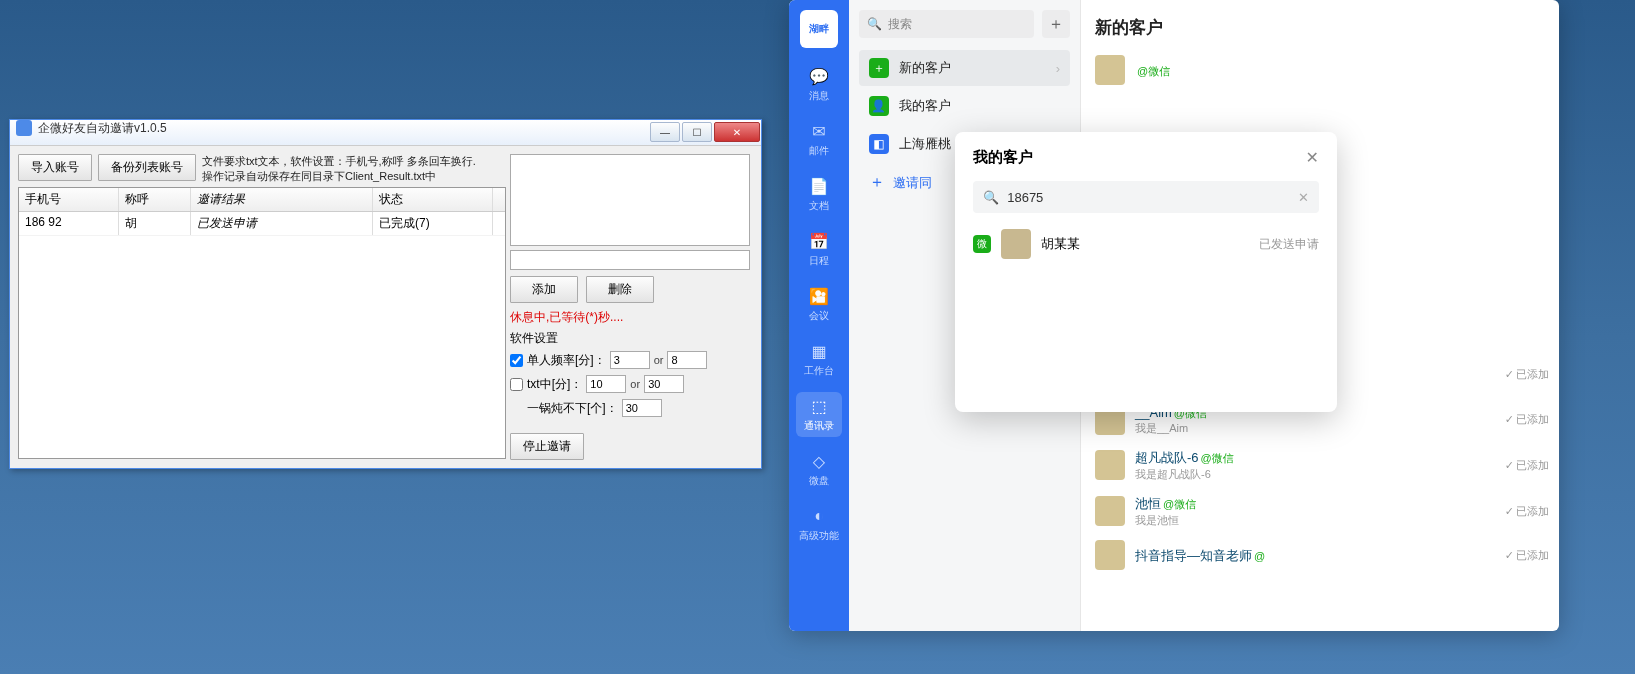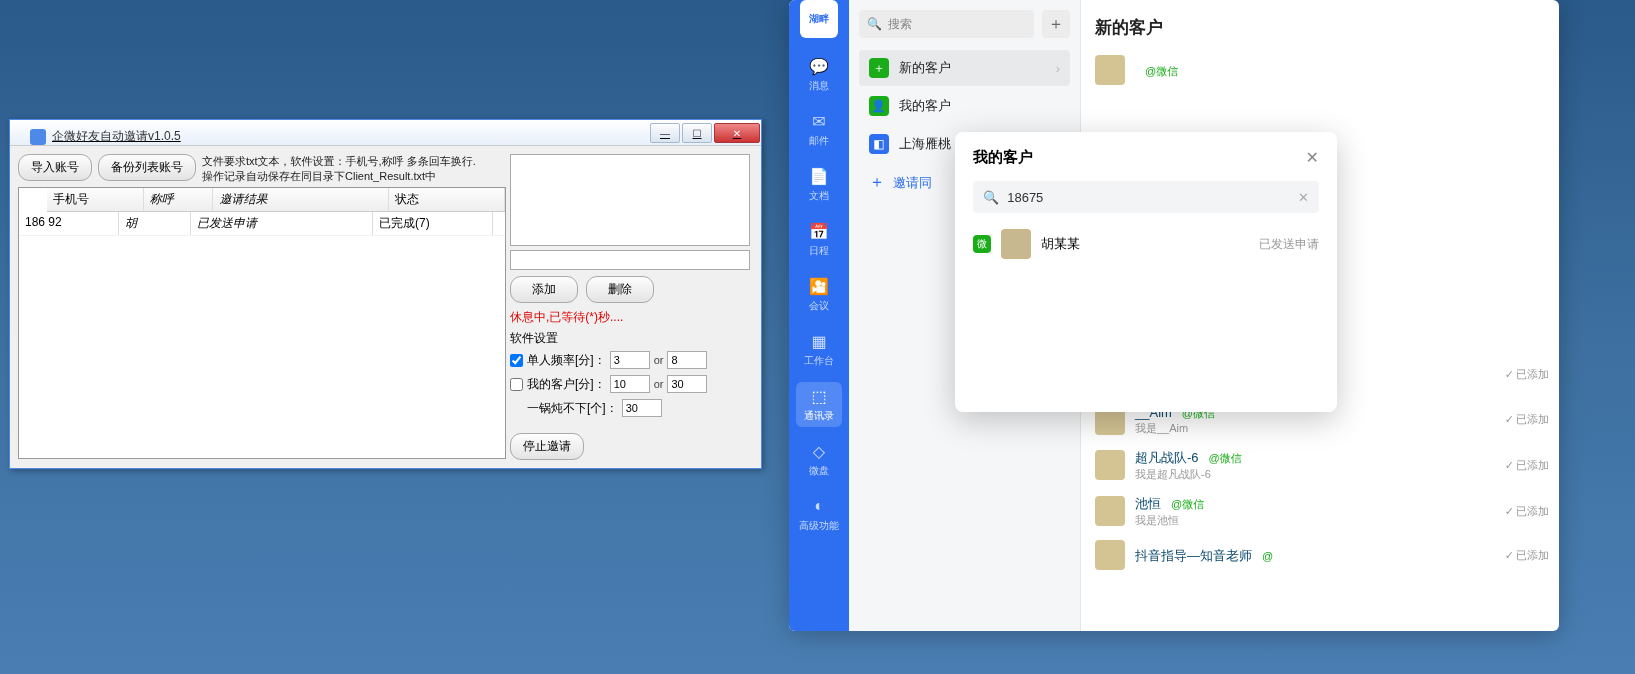--- a/index.html
+++ b/index.html
@@ -1,70 +1,70 @@
 <!DOCTYPE html>
 <html><head>
 <meta charset="utf-8">
 <style>
 *{box-sizing:border-box;margin:0;padding:0;font-family:"Microsoft YaHei","PingFang SC",Arial,sans-serif;}
 body{width:1635px;height:674px;background:linear-gradient(180deg,#2a5a8a 0%,#3d6fa0 50%,#4a7eb3 100%);overflow:hidden;position:relative;}
 
 
 .win32{position:absolute;left:9px;top:119px;width:753px;background:#f0f0f0;border:1px solid #4d8ae8;box-shadow:2px 2px 6px rgba(0,0,0,.3);}
-.titlebar{height:26px;background:linear-gradient(#fff,#e8f0fb);display:flex;align-items:flex-end;padding-left:20px;border-bottom:1px solid #ccc;text-decoration:underline;}
+.titlebar{height:26px;background:linear-gradient(#fff,#e8f0fb);display:flex;align-items:flex-start;padding-left:6px;border-bottom:1px solid #ccc;}
 .titlebar .appicon{width:16px;height:16px;background:#4d8ae8;border-radius:3px;margin-right:6px;}
 .titlebar .title{font-size:12px;color:#333;flex:1;}
 .winbtns{display:flex;}
 .winbtn{width:30px;height:20px;margin:2px 1px;border:1px solid #a8b8d0;background:linear-gradient(#fdfdfd,#d8e4f0);font-size:10px;display:flex;align-items:center;justify-content:center;color:#333;border-radius:2px;}
 .winbtn.close{width:46px;background:linear-gradient(#e88,#c33);color:#fff;border-color:#a33;}
 .winbody{padding:8px;display:flex;gap:4px;}
 .leftcol{width:488px;}
 .toprow{display:flex;gap:6px;align-items:flex-start;margin-bottom:2px;}
-.btn{background:linear-gradient(#fdfdfd,#e4e4e4);border:1px solid #aaa;font-size:12px;padding:4px 12px;cursor:pointer;border-radius:11px;}
+.btn{background:linear-gradient(#fdfdfd,#e4e4e4);border:1px solid #aaa;font-size:12px;padding:4px 12px;cursor:pointer;border-radius:1px;}
 .note{font-size:11px;color:#222;line-height:1.4;}
 .table{border:1px solid #999;background:#fff;height:272px;overflow:hidden;}
-.thead{display:flex;background:linear-gradient(#fdfdfd,#eee);border-bottom:1px solid #ccc;margin-left:28px;}
+.thead{display:flex;background:linear-gradient(#fdfdfd,#eee);border-bottom:1px solid #ccc;}
 .th,.td{font-size:12px;padding:3px 6px;border-right:1px solid #ddd;overflow:hidden;white-space:nowrap;}
-.c1{width:100px;}.c2{width:72px;font-style:italic;}.c3{width:182px;font-style:italic;}.c4{width:120px;}
+.c1{width:100px;}.c2{width:72px;}.c3{width:182px;font-style:italic;}.c4{width:120px;}
 .trow{display:flex;border-bottom:1px solid #f3f3f3;}
 .rightcol{width:240px;}
 .logbox{width:100%;height:92px;background:#fff;border:1px solid #aaa;margin-bottom:4px;}
 .textline{width:100%;height:20px;background:#fff;border:1px solid #aaa;margin-bottom:6px;}
 .row{display:flex;gap:8px;justify-content:flex-start;margin-bottom:6px;}
 .row .btn{width:68px;text-align:center;}
 .redtext{color:#d00;font-size:12px;margin-bottom:4px;}
 .grouplabel{font-size:12px;margin-bottom:4px;}
 .settingrow{display:flex;align-items:center;font-size:12px;margin-bottom:6px;gap:4px;}
 .chk{width:13px;height:13px;}
 .numin{width:40px;height:18px;border:1px solid #aaa;font-size:11px;padding:0 3px;}
 .or{font-size:11px;color:#444;}
 
 
 .wecom{position:absolute;left:789px;top:0;width:770px;height:631px;background:#fff;border-radius:6px;box-shadow:0 4px 24px rgba(0,0,0,.25);display:flex;overflow:hidden;}
-.navrail{width:60px;background:#2e6ff2;display:flex;flex-direction:column;align-items:center;gap:14px;}
+.navrail{width:60px;background:#2e6ff2;display:flex;flex-direction:column;align-items:center;padding-top:10px;gap:14px;}
 .logo{width:38px;height:38px;background:#fff;border-radius:6px;display:flex;align-items:center;justify-content:center;font-size:10px;color:#2e6ff2;font-weight:bold;}
 .navitem{width:46px;display:flex;flex-direction:column;align-items:center;gap:3px;color:#c8dbff;font-size:10px;cursor:pointer;padding:4px 0;}
 .navitem.active{background:rgba(255,255,255,.18);border-radius:6px;color:#fff;}
 .navicon{width:20px;height:20px;display:flex;align-items:center;justify-content:center;font-size:16px;}
 .sidecol{width:232px;background:#f5f6f7;border-right:1px solid #e6e6e6;padding:10px 10px 0;}
 .searchrow{display:flex;gap:8px;margin-bottom:12px;}
 .searchbox{flex:1;height:28px;background:#ececed;border-radius:4px;display:flex;align-items:center;padding:0 8px;gap:6px;font-size:12px;color:#888;}
 .plusbtn{width:28px;height:28px;background:#ececed;border-radius:4px;display:flex;align-items:center;justify-content:center;font-size:16px;color:#666;}
 .sideitem{height:36px;display:flex;align-items:center;padding:0 10px;gap:10px;font-size:13px;color:#222;border-radius:4px;margin-bottom:2px;}
 .sideitem.sel{background:#e7e9eb;}
 .sideicon{width:20px;height:20px;border-radius:4px;display:flex;align-items:center;justify-content:center;font-size:12px;color:#fff;}
 .sideitem .chev{margin-left:auto;color:#bbb;}
 .invitelink{display:flex;align-items:center;gap:8px;color:#2e6ff2;font-size:13px;padding:8px 10px;}
 .maincol{flex:1;padding:16px 0 0 14px;display:flex;flex-direction:column;}
 .mainhead{font-size:17px;font-weight:600;color:#222;margin-bottom:10px;}
 .dayhdr{font-size:12px;color:#888;margin:8px 0;}
 .clientrow{display:flex;align-items:center;gap:10px;padding:6px 10px 6px 0;}
 .avatar{width:30px;height:30px;border-radius:4px;background:#d4c494;}
 .cname{font-size:13px;color:#0c4a6e;}
-.tag{font-size:11px;color:#1aad19;margin-left:10px;}
+.tag{font-size:11px;color:#1aad19;margin-left:2px;}
 .csub{font-size:11px;color:#999;}
 .addedlabel{margin-left:auto;font-size:11px;color:#999;display:flex;align-items:center;gap:2px;}
 
 
 .popup{position:absolute;left:955px;top:132px;width:382px;height:280px;background:#fff;border-radius:8px;box-shadow:0 8px 32px rgba(0,0,0,.22);padding:16px 18px;}
 .pophead{display:flex;align-items:center;margin-bottom:14px;}
 .poptitle{font-size:15px;font-weight:600;flex:1;}
 .popclose{font-size:16px;color:#888;cursor:pointer;}
 .popsearch{height:32px;background:#f3f4f5;border-radius:4px;display:flex;align-items:center;padding:0 10px;gap:8px;font-size:13px;color:#333;margin-bottom:16px;}
 .popsearch .clear{margin-left:auto;color:#aaa;cursor:pointer;}
@@ -124,21 +124,21 @@
       <div class="grouplabel">软件设置</div>
       <div class="settingrow">
         <input type="checkbox" class="chk" checked="" style="">
         <span>单人频率[分]：</span>
         <input class="numin" value="3" style="">
         <span class="or">or</span>
         <input class="numin" value="8" style="">
       </div>
       <div class="settingrow">
         <input type="checkbox" class="chk" style="">
-        <span>我的客户[分]：</span>
+        <span>txt中[分]：</span>
         <input class="numin" value="10" style="">
         <span class="or">or</span>
         <input class="numin" value="30" style="">
       </div>
       <div class="settingrow">
         <span style="margin-left:17px">一锅炖不下[个]：</span>
         <input class="numin" value="30" style="">
       </div>
       <div style="height:10px"></div>
       <button class="btn">停止邀请</button>

